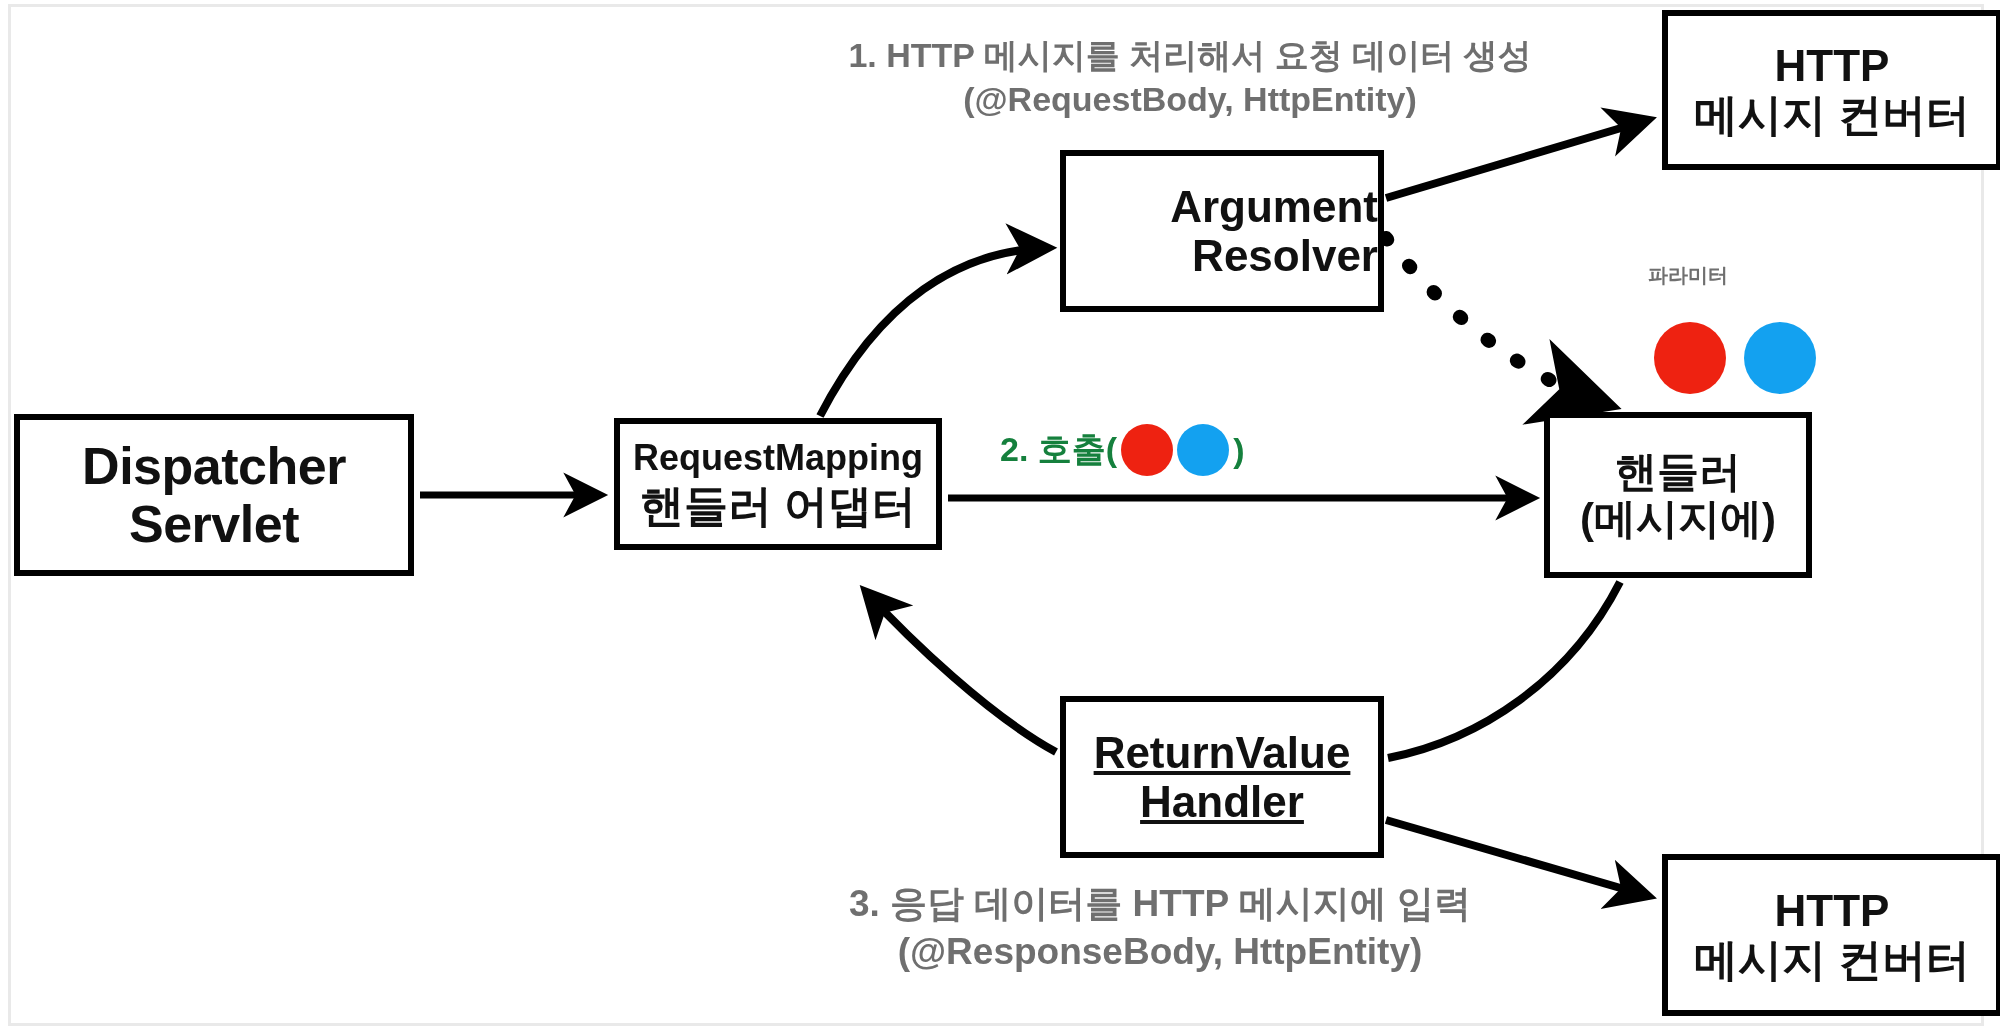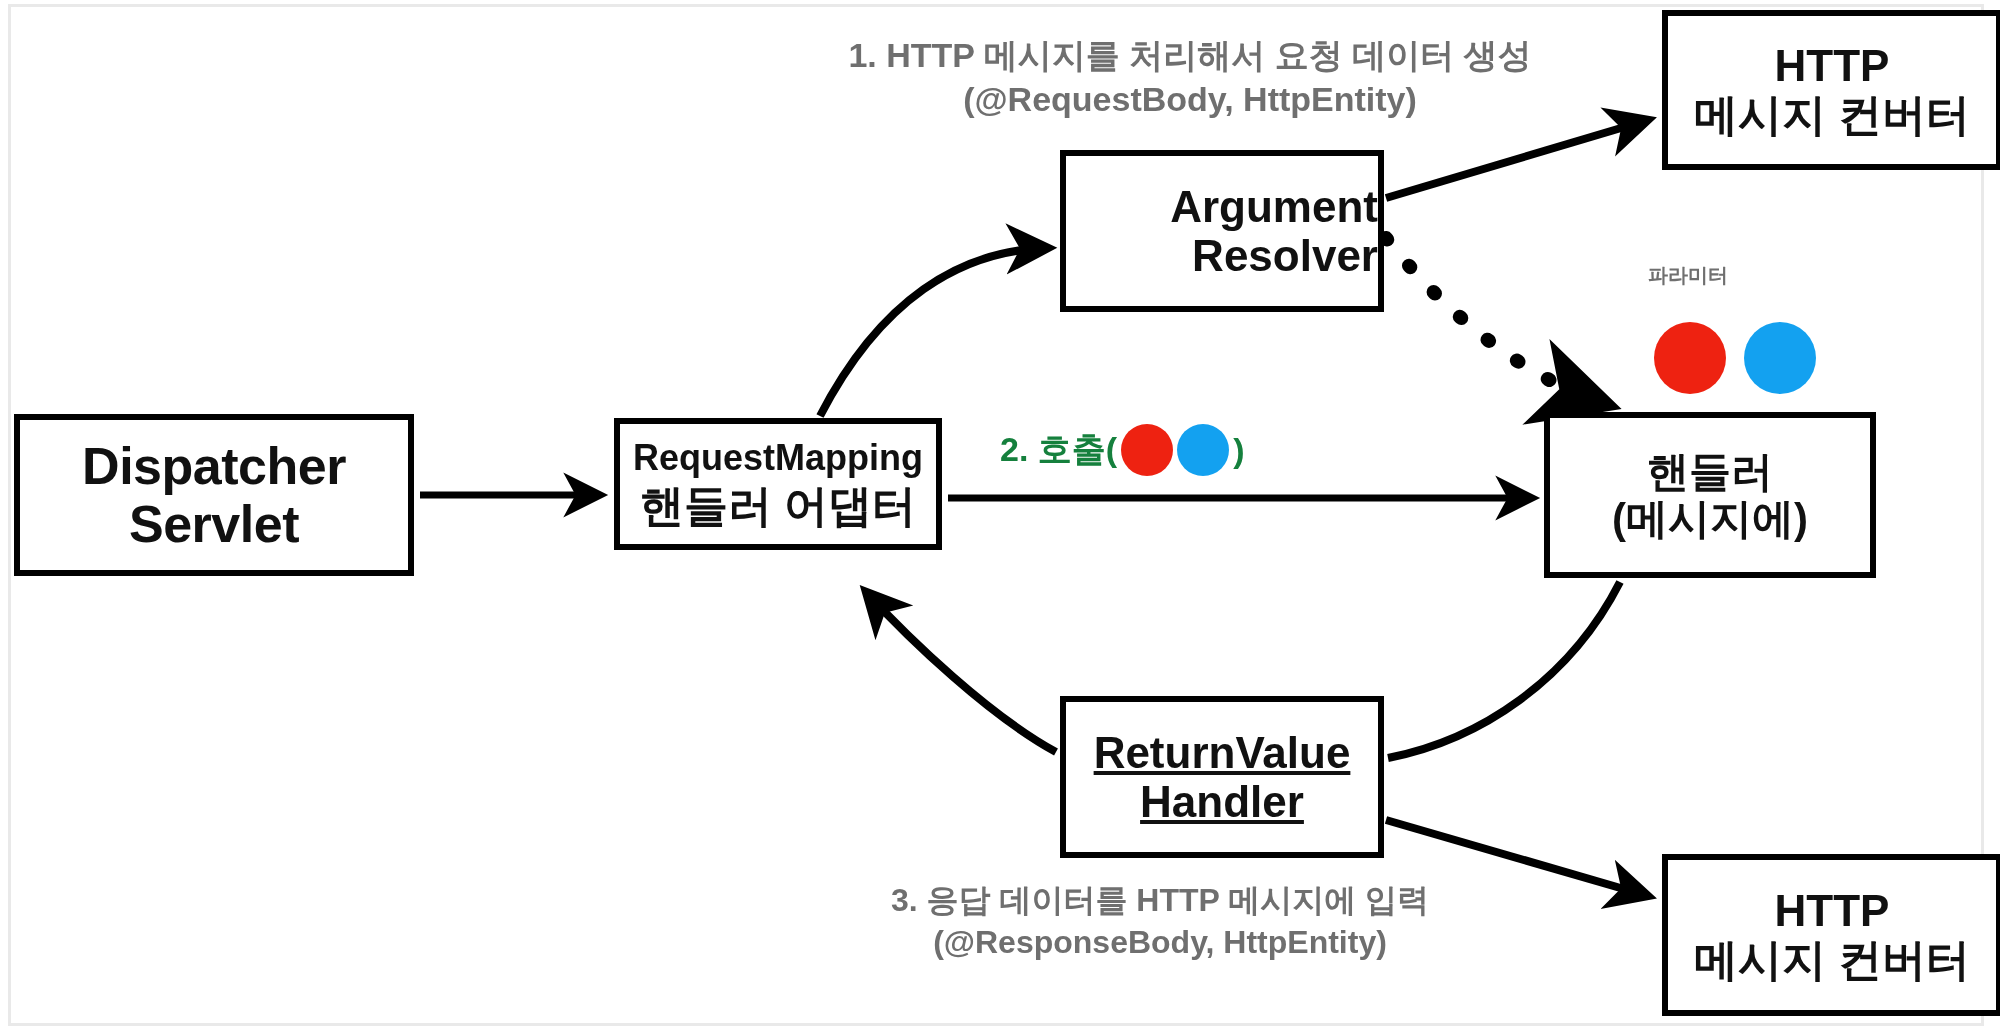--- a/index.html
+++ b/index.html
@@ -47,38 +47,38 @@
   #box-reqmapping   { left: 614px;  top: 418px; width: 328px; height: 132px; }
   #box-reqmapping .l1 { font-size: 36px; font-weight: 600; }
   #box-reqmapping .l2 { font-size: 44px; font-weight: 600; margin-top: 2px;}
 
   #box-argresolver  { left: 1060px; top: 150px; width: 324px; height: 162px; align-items: flex-end; }
   #box-argresolver .l1, #box-argresolver .l2 { font-size: 44px; font-weight: 600; }
 
   #box-returnvalue  { left: 1060px; top: 696px; width: 324px; height: 162px; }
   #box-returnvalue .l1, #box-returnvalue .l2 { font-size: 44px; font-weight: 600; text-decoration: underline; }
 
-  #box-handler      { left: 1544px; top: 412px; width: 332px; height: 166px; }
+  #box-handler      { left: 1544px; top: 412px; width: 268px; height: 166px; }
   #box-handler .l1, #box-handler .l2 { font-size: 42px; font-weight: 600; }
 
   #box-converter-top    { left: 1662px; top: 10px;  width: 340px; height: 160px; }
   #box-converter-bottom { left: 1662px; top: 854px; width: 340px; height: 162px; }
   #box-converter-top .l1, #box-converter-bottom .l1 { font-size: 44px; font-weight: 600; }
   #box-converter-top .l2, #box-converter-bottom .l2 { font-size: 44px; font-weight: 600; }
 
   .caption {
     position: absolute;
     color: #6f6f6f;
     font-weight: 700;
     text-align: center;
     line-height: 1.3;
     white-space: nowrap;
   }
   #caption-1 { left: 790px; top: 12px;  width: 800px; font-size: 34px; margin-top: 21px; }
-  #caption-3 { left: 760px; top: 880px; width: 800px; font-size: 32px; }
+  #caption-3 { left: 760px; top: 880px; width: 800px; font-size: 37px; }
   .caption .c2 { display: block; }
 
   #caption-2 {
     position: absolute;
     left: 1000px;
     top: 424px;
     font-size: 34px;
     font-weight: 700;
     color: #6f6f6f;
     display: flex;

